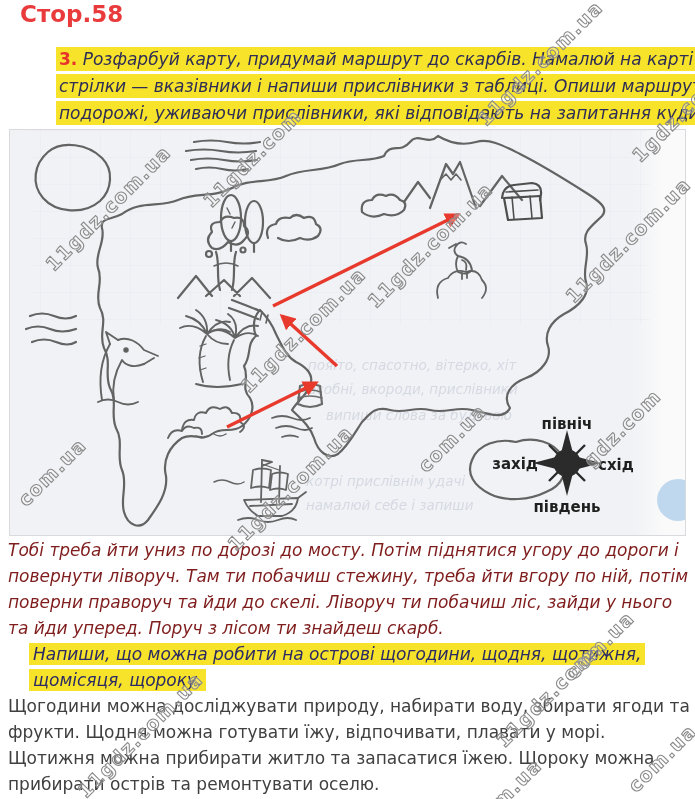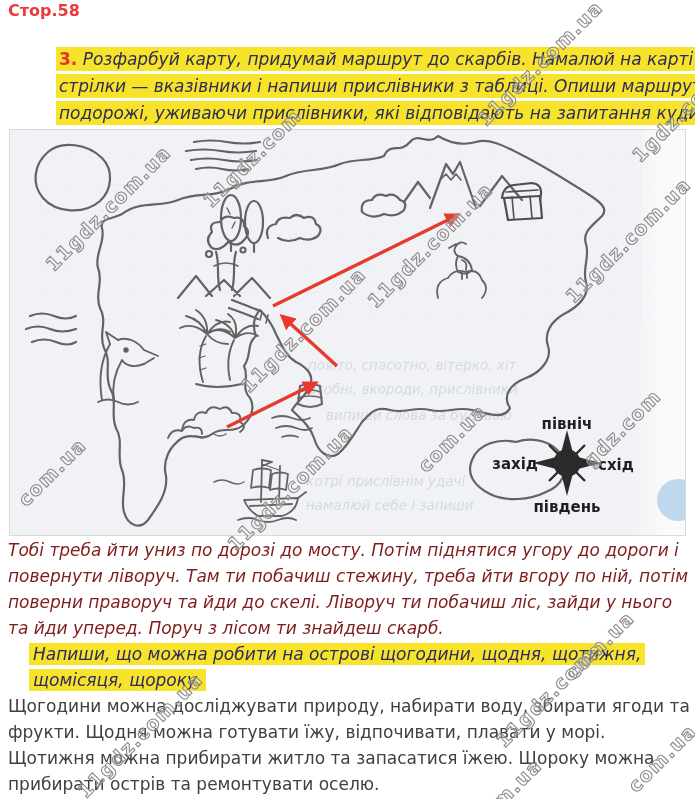--- a/index.html
+++ b/index.html
@@ -3,22 +3,22 @@
 <meta charset="utf-8">
 <style>
   html,body{margin:0;padding:0;}
   body{
     width:695px;height:799px;position:relative;overflow:hidden;
     background:#ffffff;
     font-family:"DejaVu Sans","Liberation Sans",sans-serif;
   }
   .abs{position:absolute;}
   .page-title{
-    left:8px;top:1px;width:300px;
-    font-size:16px;font-weight:bold;color:#e93a3c;
+    left:20px;top:1px;width:300px;
+    font-size:23px;font-weight:bold;color:#e93a3c;
   }
   .task{
     left:8px;top:29px;width:682px;
     font-size:17px;line-height:27px;color:#2d2d55;padding-left:48px;
   }
   .task mark{
     background:#f8e32b;color:inherit;padding:2px 3px;
     -webkit-box-decoration-break:clone;box-decoration-break:clone;
   }
   .task .num{color:#e8332c;font-weight:bold;font-style:normal;}

